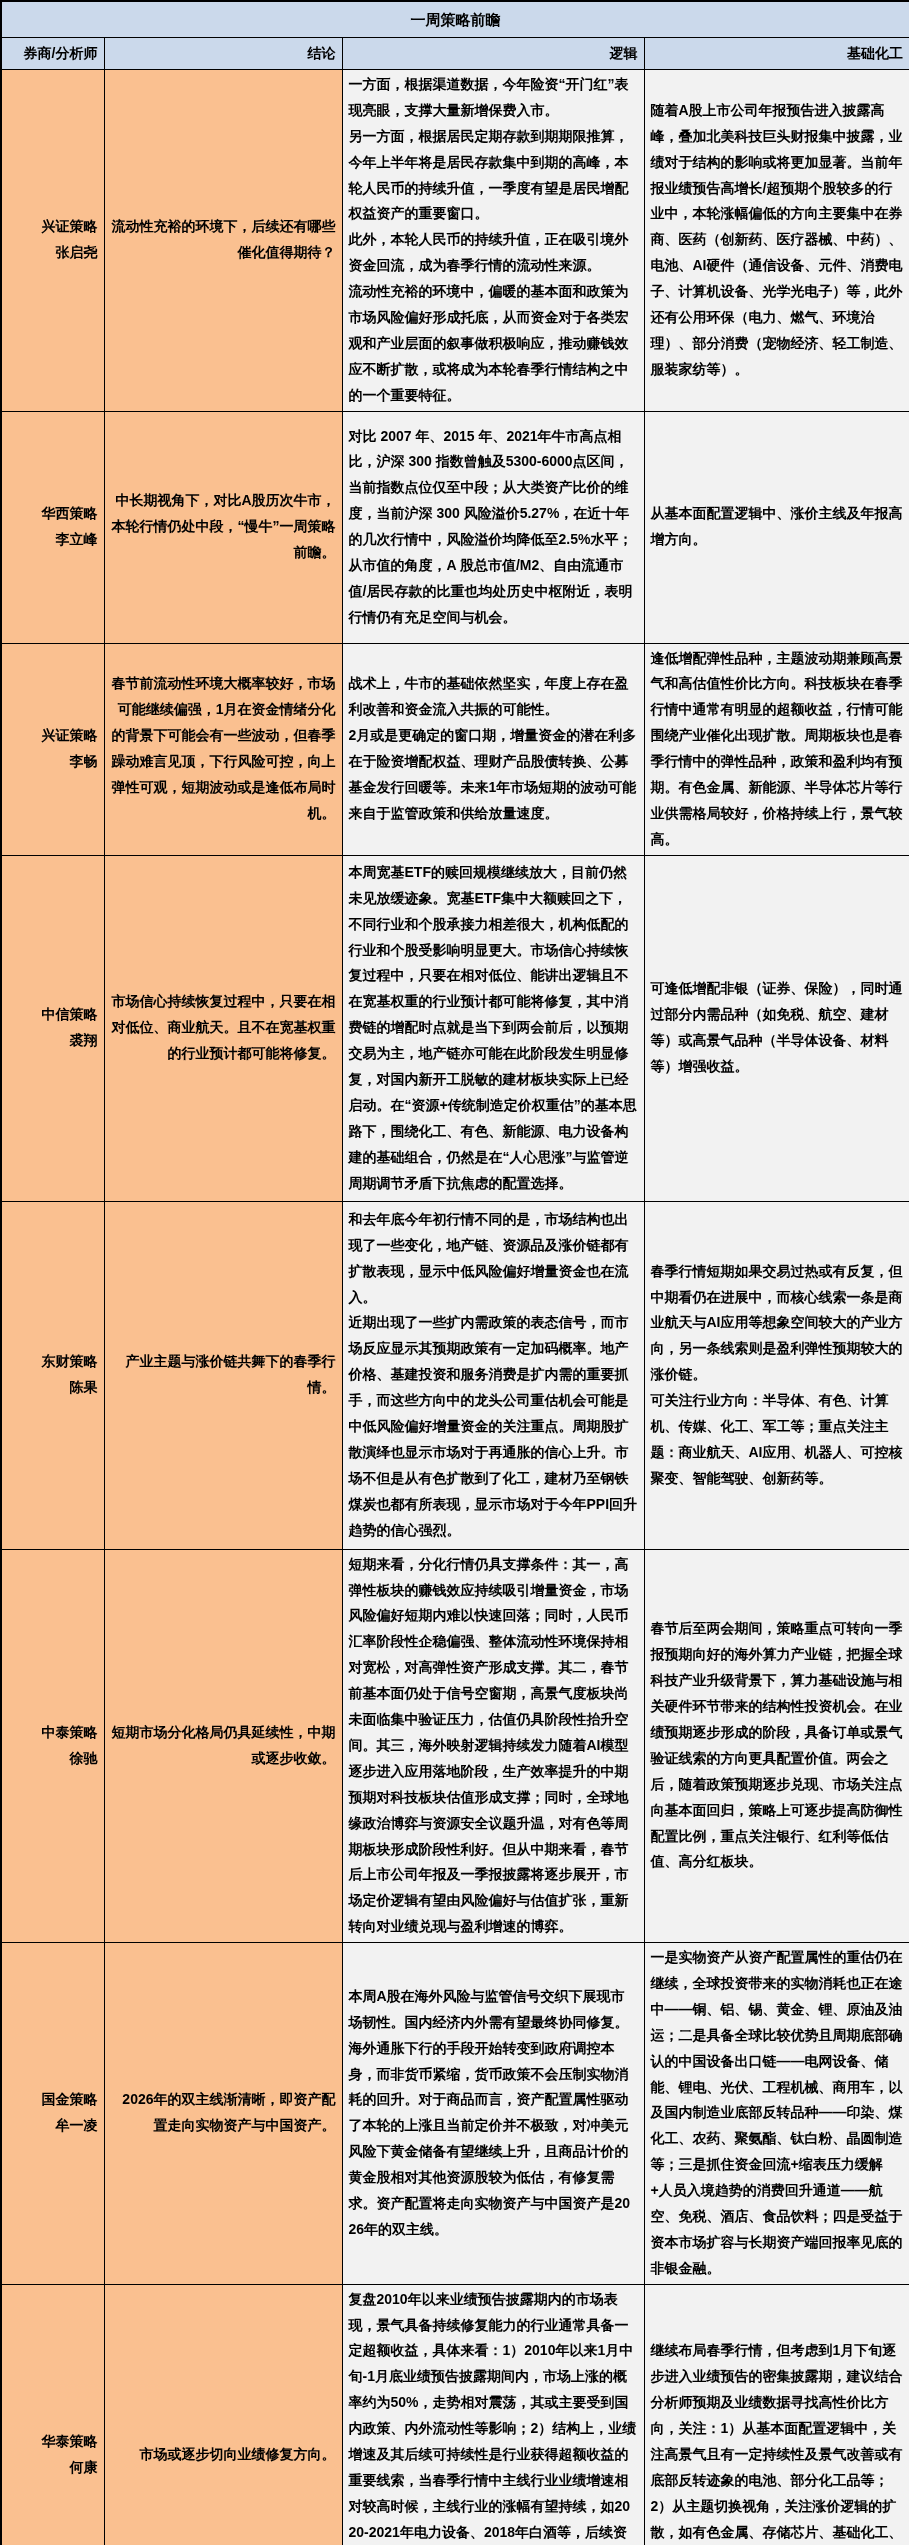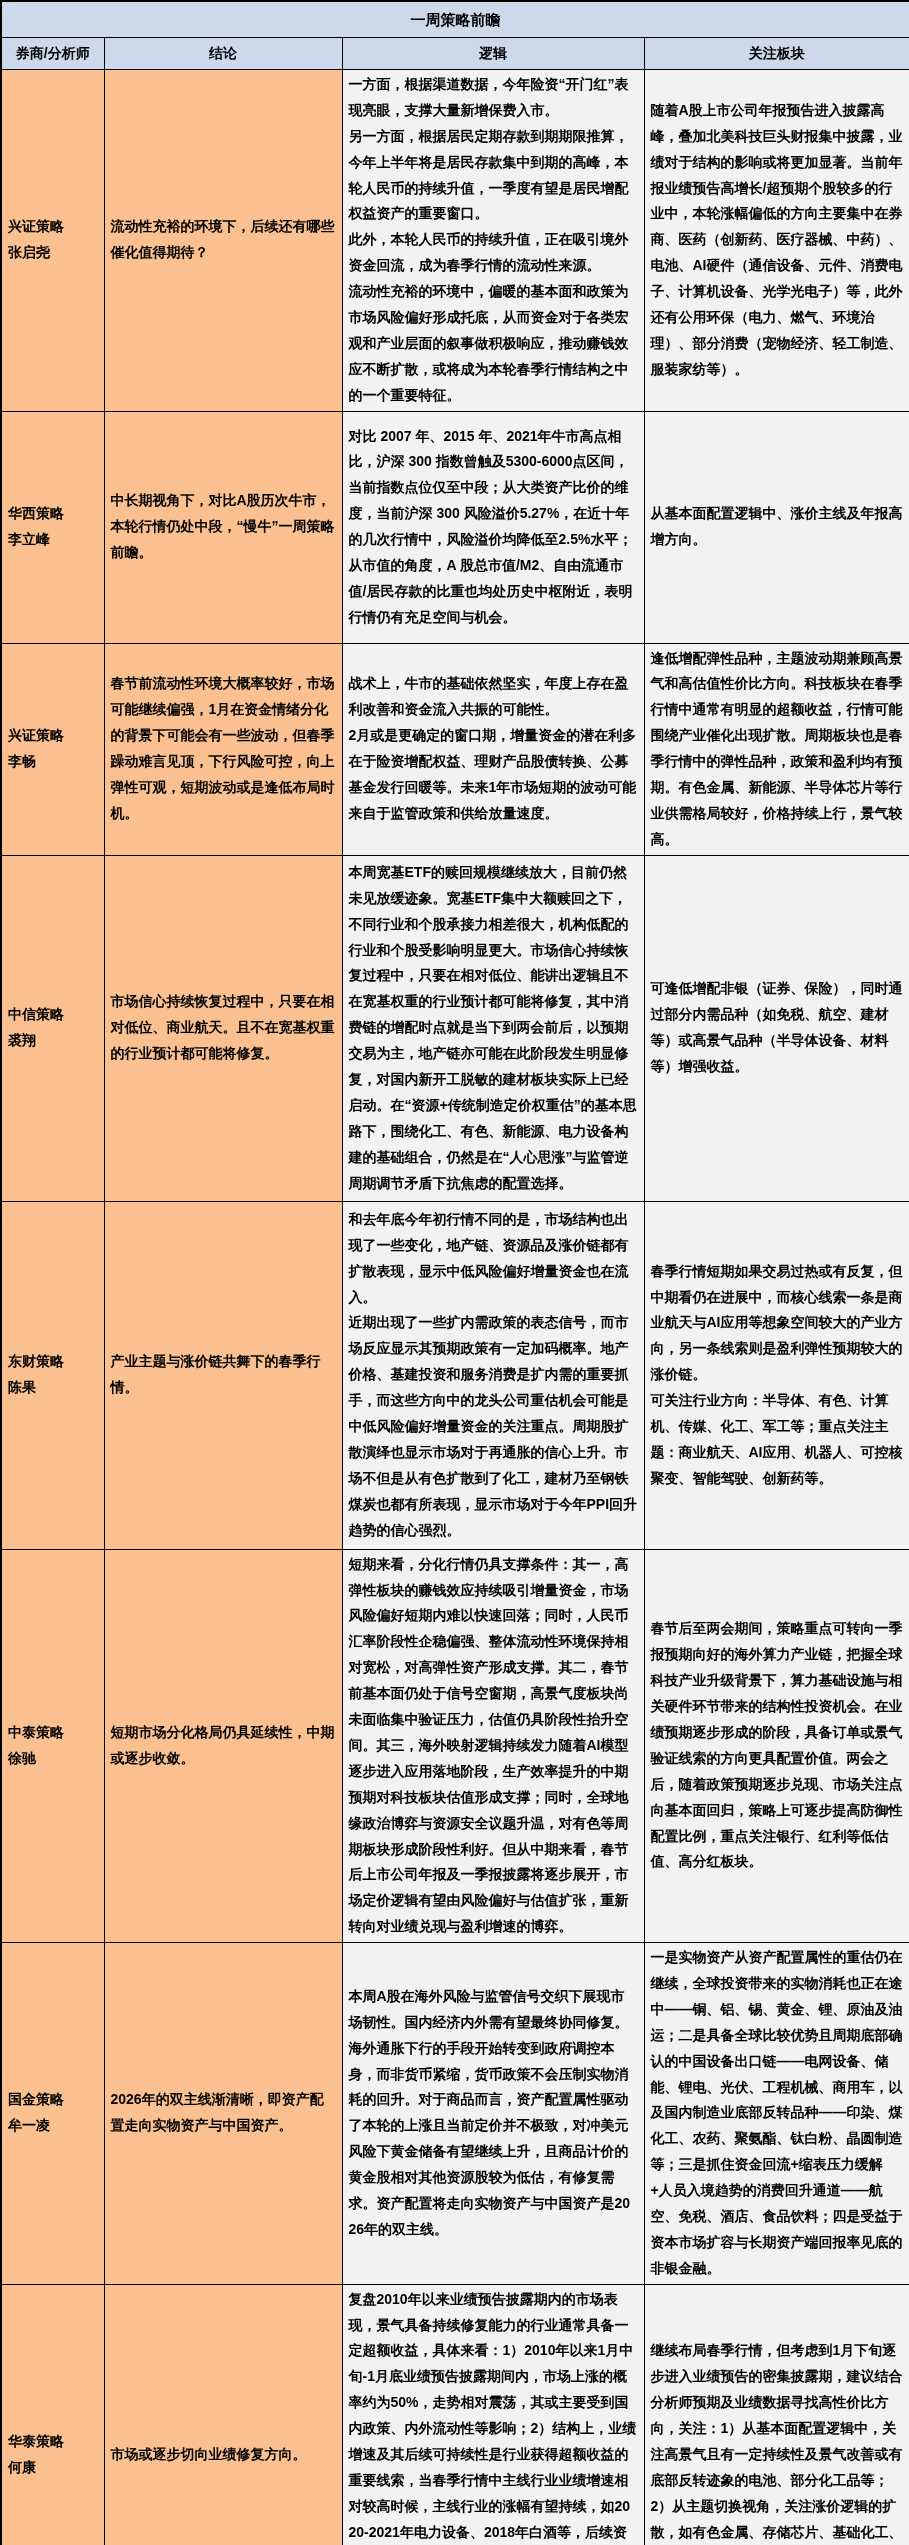--- a/index.html
+++ b/index.html
@@ -34,26 +34,27 @@
   }
   tr.title-row th{
     background:var(--header-bg,#CBD9EB);
     text-align:center;
     font-size:15px;
     height:31px;
     line-height:1.2;
   }
   tr.header-row th{
     background:var(--header-bg,#CBD9EB);
-    text-align:center;
+    text-align:right;
     height:27px;
     line-height:1.2;
   }
   td.c-broker,td.c-conclusion{
     background:var(--highlight-bg,#FAC090);
+    text-align:right;
   }
   td.c-logic,td.c-focus{
     background:var(--body-bg,#F2F2F2);
     white-space:pre-wrap;
   }
   
   tr.rh-0 td{height:322px}
   tr.rh-1 td{height:227px}
   tr.rh-2 td{height:197px}
   tr.rh-3 td{height:341px}
@@ -75,21 +76,21 @@
         <col class="c4">
     </colgroup>
     <thead>
       <tr class="title-row">
         <th colspan="4">一周策略前瞻</th>
       </tr>
       <tr class="header-row">
         <th>券商/分析师</th>
         <th>结论</th>
         <th>逻辑</th>
-        <th>关注板块</th>
+        <th>基础化工</th>
       </tr>
     </thead>
     <tbody>
       <tr class="rh-0">
         <td class="c-broker">
           <div>兴证策略</div>
           <div>张启尧</div>
         </td>
         <td class="c-conclusion">流动性充裕的环境下，后续还有哪些催化值得期待？</td>
         <td class="c-logic">一方面，根据渠道数据，今年险资“开门红”表现亮眼，支撑大量新增保费入市。

